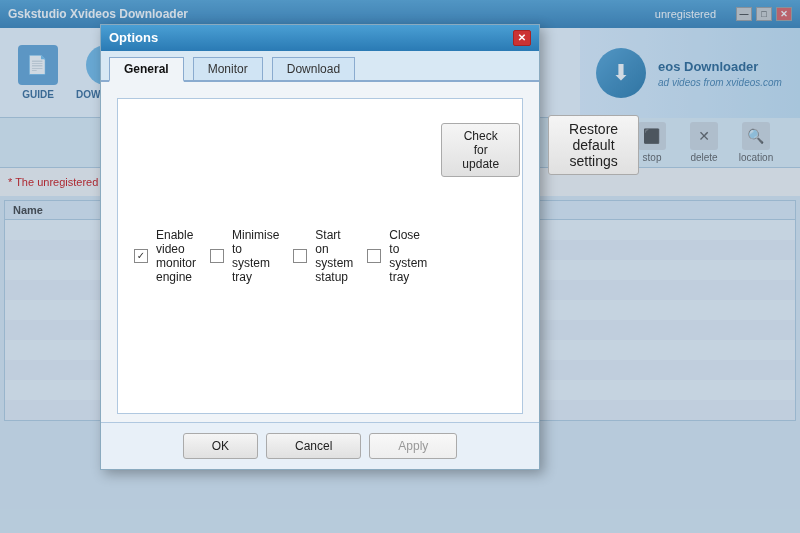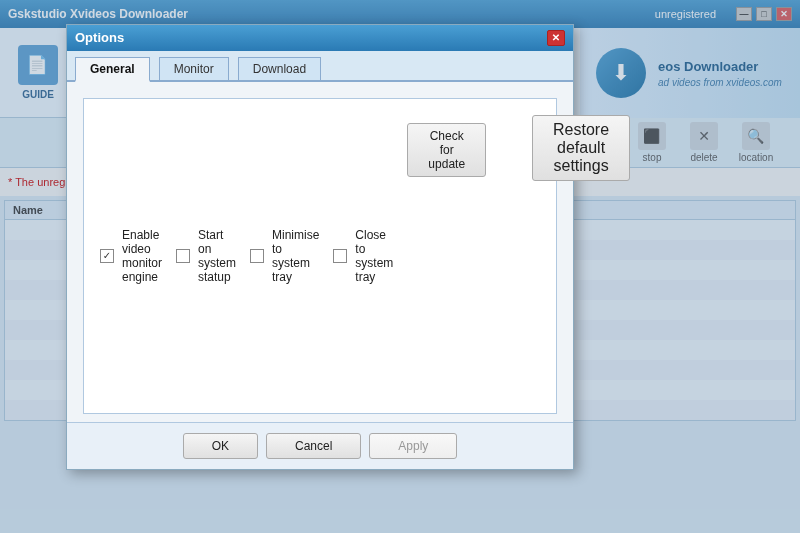--- a/index.html
+++ b/index.html
@@ -210,21 +210,21 @@
       height: 533px;
       background: rgba(100, 130, 160, 0.3);
       display: flex;
       align-items: center;
       justify-content: center;
       z-index: 100;
     }
 
     
     .options-dialog {
-      width: 508px;
+      width: 440px;
       background: #f0f4f8;
       border: 1px solid #8aaabf;
       box-shadow: 4px 4px 12px rgba(0,0,0,0.3);
       position: relative;
       top: -20px;
       left: -80px;
     }
     .dialog-title-bar {
       height: 26px;
       background: linear-gradient(to bottom, #4a9fd4, #2a7ab4);
@@ -330,24 +330,23 @@
       color: #222;
       width: fit-content;
     }
     .restore-btn {
       margin-top: auto;
       padding: 5px 20px;
       background: linear-gradient(to bottom, #f5f5f5, #e0e0e0);
       border: 1px solid #aaa;
       border-radius: 3px;
       cursor: pointer;
-      font-size: 16px;
+      font-size: 14px;
       color: #222;
       width: fit-content;
-      margin-left: 18px;
     }
 
     
     .dialog-footer {
       padding: 10px 32px;
       border-top: 1px solid #b0c8e0;
       background: #e8f0f8;
       display: flex;
       justify-content: center;
       gap: 8px;
@@ -452,25 +451,25 @@
 
       <div class="dialog-body">
         <div class="options-content">
 
           <div class="option-row">
             <div class="checkbox checked"></div>
             <span class="option-label">Enable video monitor engine</span>
           </div>
           <div class="option-row">
             <div class="checkbox"></div>
-            <span class="option-label">Start on system statup</span>
+            <span class="option-label">Minimise to system tray</span>
           </div>
           <div class="option-row">
             <div class="checkbox"></div>
-            <span class="option-label">Minimise to system tray</span>
+            <span class="option-label">Start on system statup</span>
           </div>
           <div class="option-row">
             <div class="checkbox"></div>
             <span class="option-label">Close to system tray</span>
           </div>
           <div>
             <button class="check-update-btn">Check for update</button>
           </div>
           <div class="spacer" style="flex:1; min-height:80px;"></div>
           <div>

